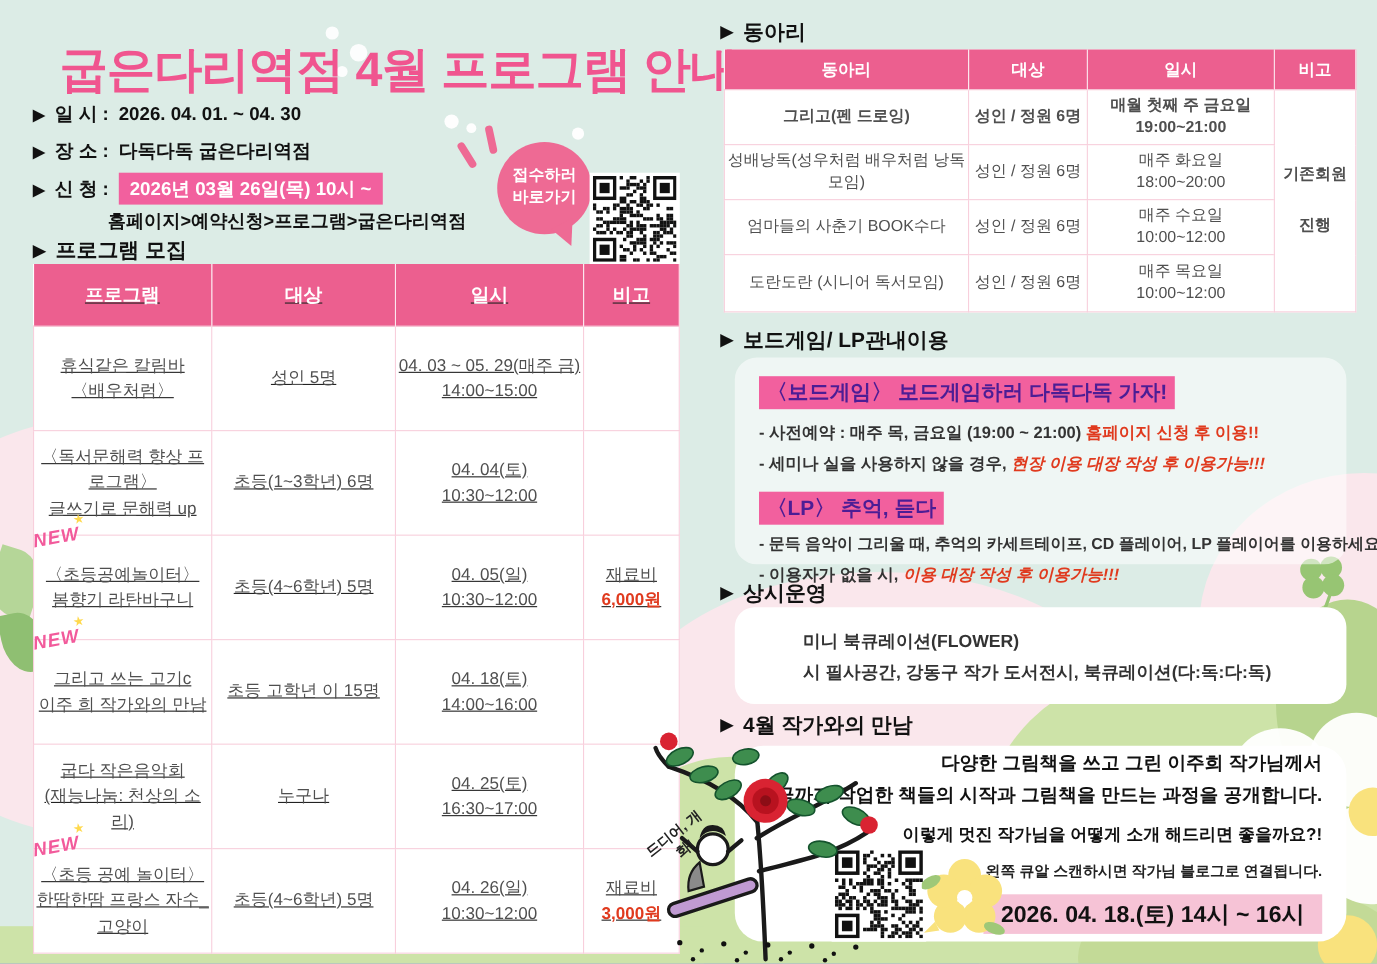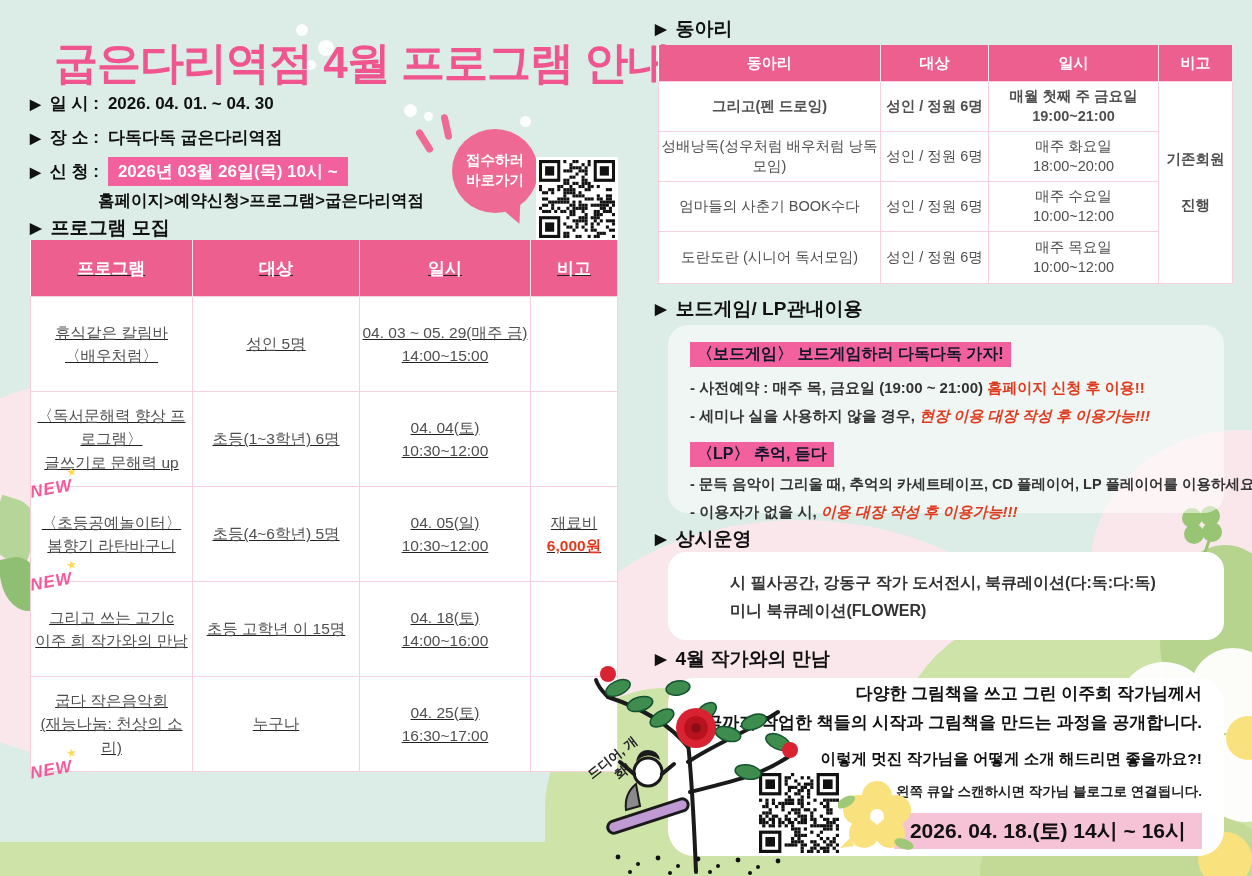--- a/index.html
+++ b/index.html
@@ -34,21 +34,21 @@
   
   #bubble{position:absolute;left:452px;top:129px;width:86px;height:84px;background:#ee6a94;border-radius:50%;
      display:flex;flex-direction:column;align-items:center;justify-content:center;color:#fff;font-weight:800;font-size:14.5px;line-height:1.35;}
   #bubble-tail{position:absolute;left:505px;top:202px;width:0;height:0;border-left:9px solid transparent;border-right:13px solid transparent;border-top:22px solid #ee6a94;transform:rotate(-28deg);}
   .dash{position:absolute;background:#ee6a94;border-radius:4px;}
   .qr{background:#fff;padding:3px;box-sizing:border-box;}
   
   .soft-box{position:absolute;background:rgba(255,255,255,.55);border-radius:20px;}
   .white-box{position:absolute;background:#fff;border-radius:18px;}
   .board-line{font-size:15px;font-weight:700;color:#333;margin:9px 0;white-space:nowrap;}
-  .board-tag{display:inline-block;background:#f2609e;color:#0f172a;font-weight:800;font-size:16px;padding:2px 7px;margin:7px 0 3px 0;}
+  .board-tag{display:inline-block;background:#f2609e;color:#4c1d95;font-weight:800;font-size:19px;padding:2px 7px;margin:7px 0 3px 0;}
   .red-b{color:#e03a1e;font-weight:800;}
   .red-i{color:#e03a1e;font-weight:800;font-style:italic;}
   .always-line{font-size:16px;font-weight:700;color:#333;margin:7px 0 7px 62px;white-space:nowrap;}
   
   #meet-box{display:flex;flex-direction:column;align-items:flex-end;padding:4px 22px 0 0;box-sizing:border-box;}
   .meet-l1{font-size:17px;font-weight:800;color:#111;white-space:nowrap;}
   .meet-l3{font-size:15.5px;font-weight:800;color:#111;margin-top:15px;white-space:nowrap;}
   .meet-l4{font-size:13.5px;font-weight:600;color:#222;margin-top:13px;white-space:nowrap;}
   .meet-date{margin-top:12px;background:#f6c3d6;color:#111;font-weight:900;font-size:21px;padding:4px 16px;white-space:nowrap;}
   #deco-bloom{position:absolute;left:588px;top:748px;font-size:13px;font-weight:800;color:#222;transform:rotate(-38deg);width:60px;line-height:1.3;text-align:center;}
@@ -400,20 +400,35 @@
             <span class="cell2">굽다 작은음악회</span>
             <span class="cell2">(재능나눔: 천상의 소리)</span>
           </td>
       <td>누구나</td>
       <td>
             <span class="cell2">04. 25(토)</span>
             <span class="cell2">16:30~17:00</span>
           </td>
       <td></td>
     </tr>
+    <tr>
+      <td>
+            <span class="cell2">〈초등 공예 놀이터〉</span>
+            <span class="cell2">한땀한땀 프랑스 자수_고양이</span>
+          </td>
+      <td>초등(4~6학년) 5명</td>
+      <td>
+            <span class="cell2">04. 26(일)</span>
+            <span class="cell2">10:30~12:00</span>
+          </td>
+      <td>
+            <span class="cell2">재료비</span>
+            <span class="cell2 fee">3,000원</span>
+          </td>
+    </tr>
   </tbody>
     </table>
 
   <div class="new-badge" style="left:30px;top:479px;"><span>NEW</span><span class="st">★</span></div>
   <div class="new-badge" style="left:30px;top:572px;"><span>NEW</span><span class="st">★</span></div>
   <div class="new-badge" style="left:30px;top:760px;"><span>NEW</span><span class="st">★</span></div>
 
   <div class="sec-head" style="left:655px;top:16px;">
     <span class="mk">▶</span>
     <span>동아리</span>
@@ -485,22 +500,22 @@
     <div class="board-line" style="margin:5px 0;font-size:14.5px;">- 문득 음악이 그리울 때, 추억의 카세트테이프, CD 플레이어, LP 플레이어를 이용하세요!</div>
     <div class="board-line"><span>- 이용자가 없을 시, </span><span class="red-i">이용 대장 작성 후 이용가능!!!</span></div>
   </div>
 
   <div class="sec-head" style="left:655px;top:526px;">
     <span class="mk">▶</span>
     <span>상시운영</span>
   </div>
 
   <div class="white-box" style="left:668px;top:552px;width:556px;height:88px;padding-top:14px;box-sizing:border-box;">
+    <div class="always-line">미니 북큐레이션(FLOWER)</div>
     <div class="always-line">시 필사공간, 강동구 작가 도서전시, 북큐레이션(다:독:다:독)</div>
-    <div class="always-line">미니 북큐레이션(FLOWER)</div>
   </div>
 
   <div class="sec-head" style="left:655px;top:646px;">
     <span class="mk">▶</span>
     <span>4월 작가와의 만남</span>
   </div>
 
   <div id="meet-box" class="white-box" style="left:668px;top:678px;width:556px;height:178px;border-radius:26px;">
     <div class="meet-l1">다양한 그림책을 쓰고 그린 이주희 작가님께서</div>
     <div class="meet-l1" style="margin-top:6px;">지금까지 작업한 책들의 시작과 그림책을 만드는 과정을 공개합니다.</div>

